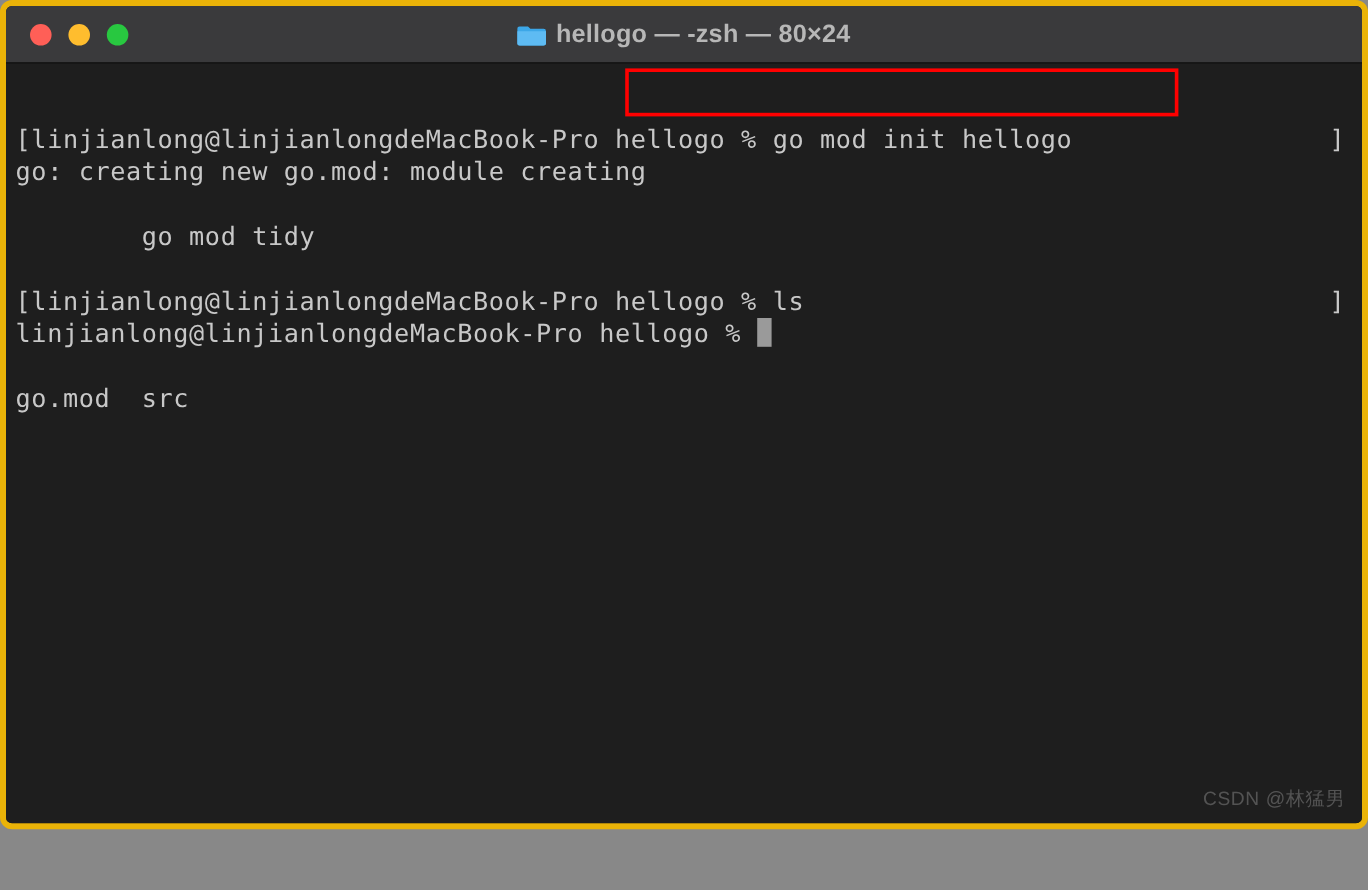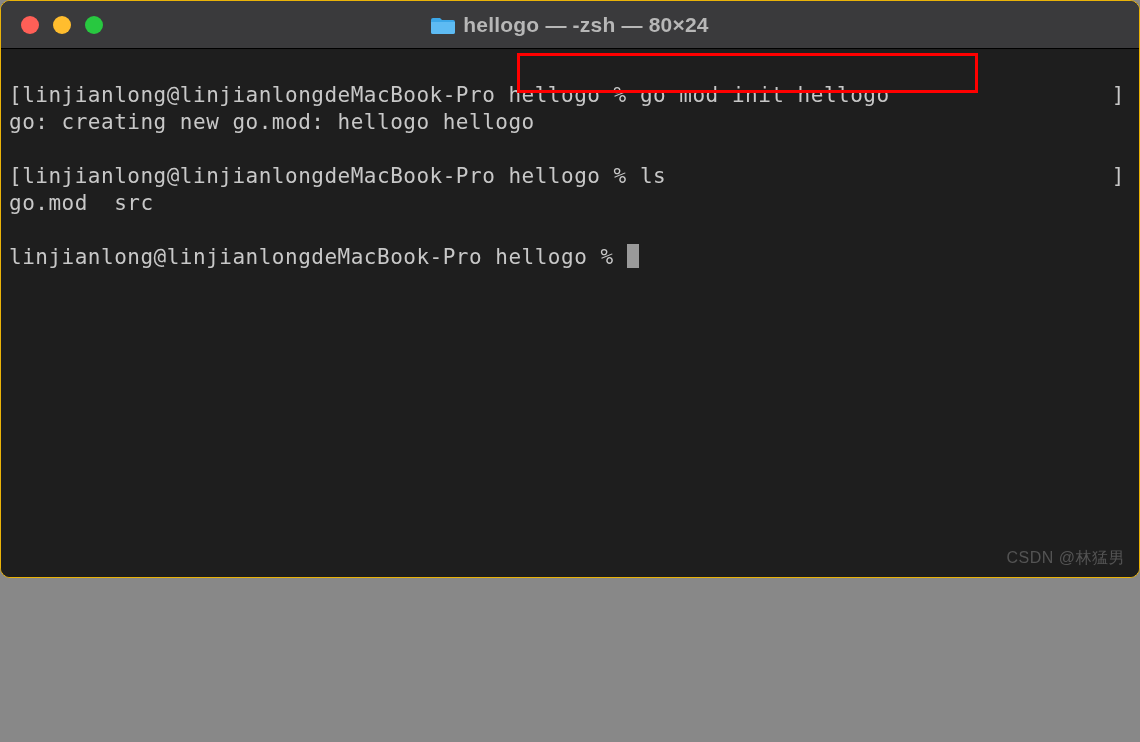--- a/index.html
+++ b/index.html
@@ -9,23 +9,23 @@
     }
     body {
       background: #888;
       width: 1140px;
       height: 742px;
       font-family: "SF Mono", Monaco, Menlo, Consolas, monospace;
       overflow: hidden;
     }
     .window {
       width: 1140px;
-      height: 578px;
+      height: 691px;
       background: #1e1e1e;
-      border: 1px solid #eab308;
+      border: 5px solid #eab308;
       border-radius: 10px;
       overflow: hidden;
       display: flex;
       flex-direction: column;
     }
     .titlebar {
       height: 48px;
       background: #3a3a3c;
       display: flex;
       align-items: center;
@@ -69,21 +69,21 @@
     .window-title {
       color: #b7b7b7;
       font-size: 21px;
       font-weight: 600;
       font-family: -apple-system, BlinkMacSystemFont, "Segoe UI", sans-serif;
       letter-spacing: 0.2px;
     }
     .terminal-body {
       flex: 1;
       background: #1e1e1e;
-      padding: 6px 8px;
+      padding: 23px 8px;
       font-size: 21px;
       line-height: 27px;
       color: #c8c8c8;
       white-space: pre;
       font-family: "SF Mono", Monaco, Menlo, Consolas, monospace;
       position: relative;
       letter-spacing: 0.5px;
     }
     .line {
       display: block;
@@ -143,20 +143,21 @@
           <path d="M2 3 h7 l2 2 h11 a2 2 0 0 1 2 2 v10 a2 2 0 0 1 -2 2 h-20 a2 2 0 0 1 -2 -2 v-12 a2 2 0 0 1 2 -2 z" fill="#3ca7e8"></path>
           <path d="M0 7 h24 v10 a2 2 0 0 1 -2 2 h-20 a2 2 0 0 1 -2 -2 z" fill="#5ebbf3"></path>
         </svg>
       </span>
       <span class="window-title">hellogo — -zsh — 80×24</span>
     </div>
   </div>
 
   <div class="terminal-body">
 <span class="line line1-wrap"><span>[linjianlong@linjianlongdeMacBook-Pro hellogo % </span><span>go mod init hellogo</span><span class="bracket-right">]</span></span>
-<span class="line">go: creating new go.mod: hellogo hellogo</span>
+<span class="line">go: creating new go.mod: module creating</span>
+<span class="line">        go mod tidy</span>
 <span class="line line1-wrap"><span>[linjianlong@linjianlongdeMacBook-Pro hellogo % </span><span>ls</span><span class="bracket-right">]</span></span>
+<span class="line"><span>linjianlong@linjianlongdeMacBook-Pro hellogo % </span><span class="cursor-block"></span></span>
 <span class="line">go.mod  src</span>
-<span class="line"><span>linjianlong@linjianlongdeMacBook-Pro hellogo % </span><span class="cursor-block"></span></span>
     <div class="highlight-box"></div>
     <div class="watermark">CSDN @林猛男</div>
   </div>
 </div>
 
 </body></html>

